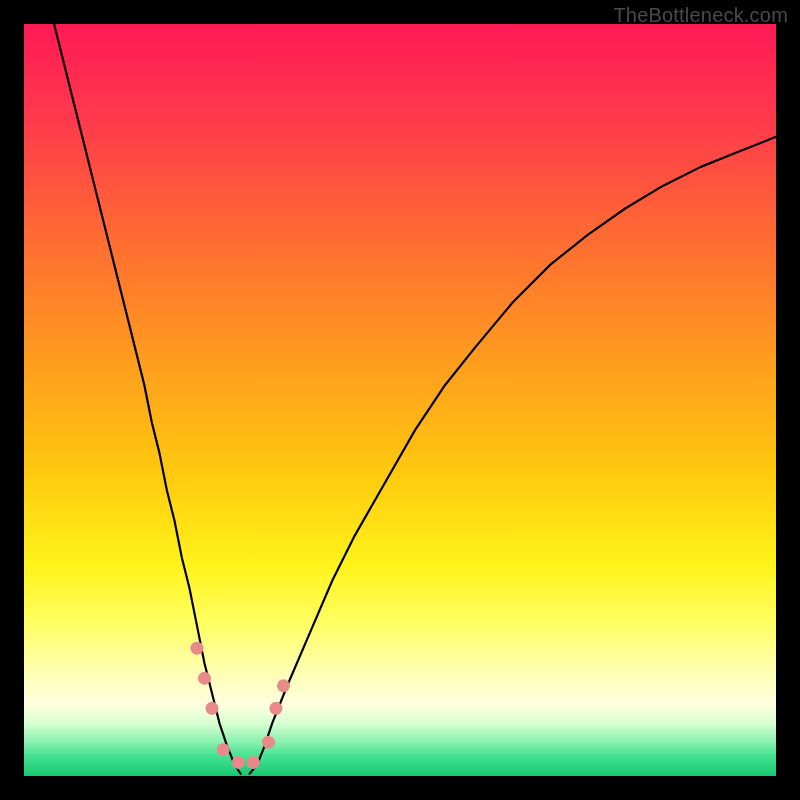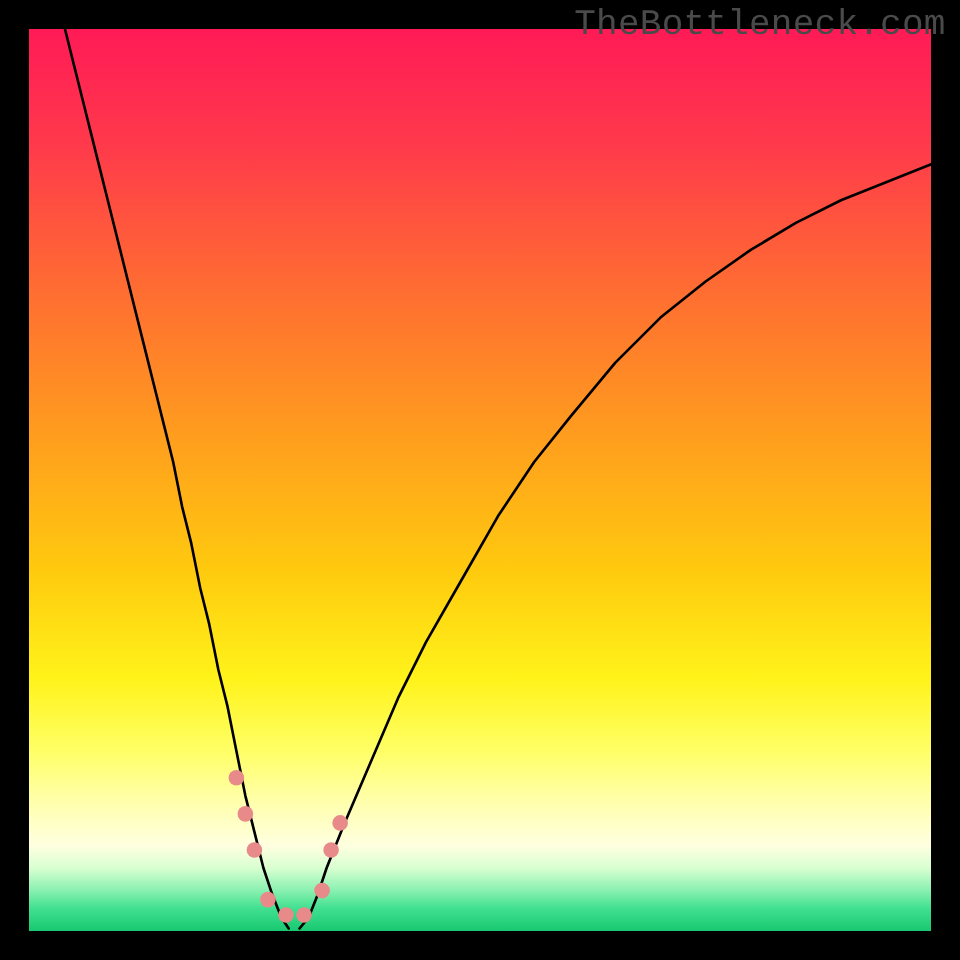--- a/index.html
+++ b/index.html
@@ -35,25 +35,24 @@
   }
   .points-layer {
     position: absolute;
     inset: 0;
   }
   .watermark {
     position: absolute;
     top: 4px;
     right: 12px;
     color: #4a4a4a;
-    font-size: 30px;
+    font-size: 20px;
     font-weight: 500;
     letter-spacing: 0.2px;
     user-select: none;
-    font-family: Liberation Mono, monospace;
   }
 </style>
 </head>
 <body>
 
 <div class="frame">
 
   <div class="plot-area">
     <svg class="gradient-bg" viewBox="0 0 752 752" preserveAspectRatio="none" width="752" height="752">
       <defs>

